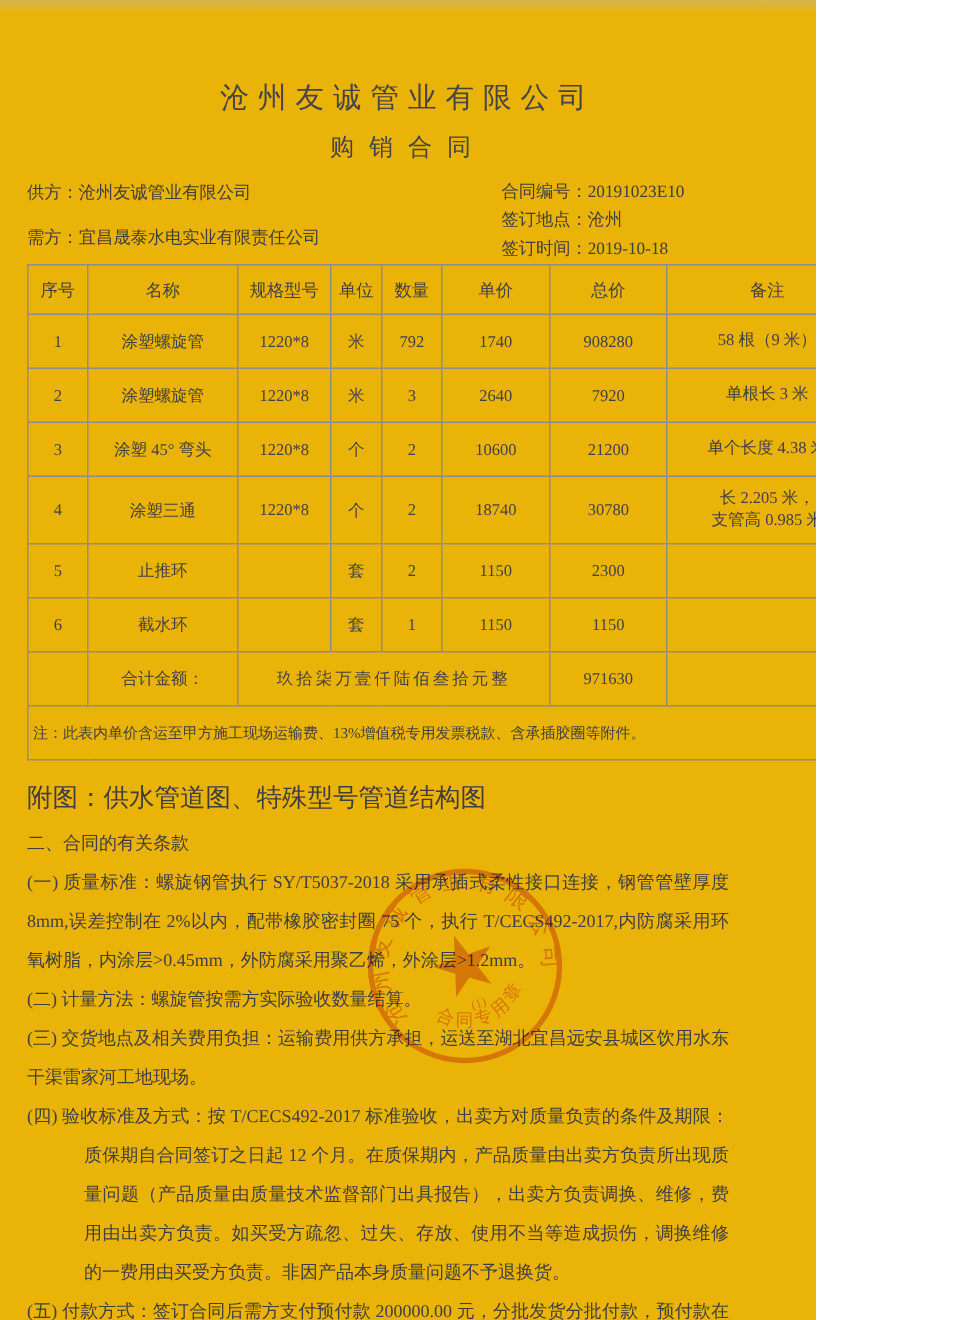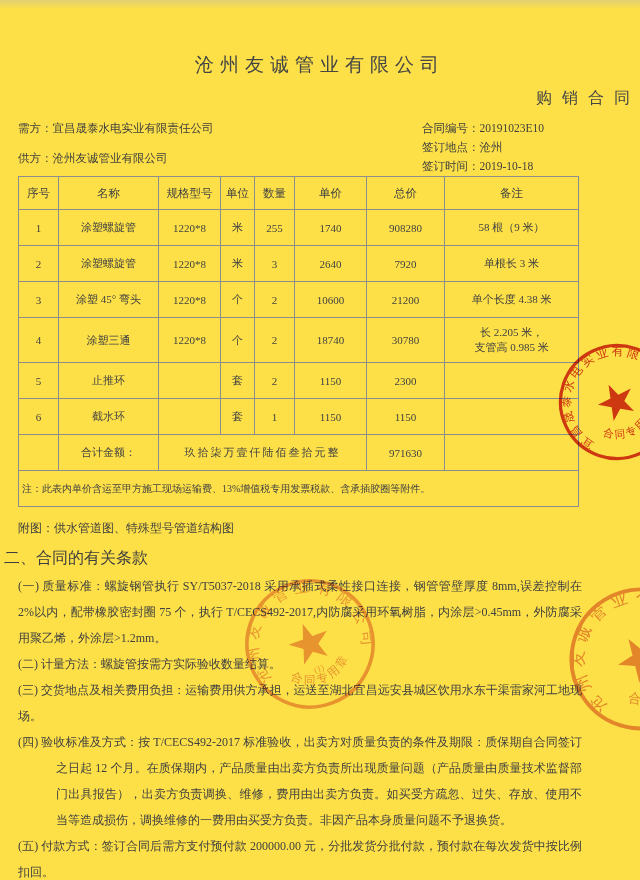--- a/index.html
+++ b/index.html
@@ -2,33 +2,33 @@
 <html><head>
 <meta charset="utf-8">
 <style>
   html,body{margin:0;padding:0;}
   body{
     width:640px;height:880px;
     background:#ffffff;
     font-family:"Liberation Serif","DejaVu Serif",serif;
   }
   .page{
-    position:relative;width:640px;height:880px;overflow:hidden;
-    background:#fde047;color:#3e3e3e;
+    position:relative;width:544px;height:880px;overflow:hidden;
+    background:#eab308;color:#3e3e3e;
   }
   .scan-edge{
     position:absolute;top:0;left:0;width:100%;height:9px;
     background:linear-gradient(180deg,rgba(185,185,185,.40),rgba(255,255,255,0));
   }
   .company-title{
     text-align:center;padding-top:52px;
     font-size:19px;letter-spacing:6px;color:#454545;
   }
   .doc-title{
-    text-align:right;margin-top:10px;
+    text-align:center;margin-top:10px;
     font-size:16px;letter-spacing:10px;color:#454545;
   }
   .meta{
     display:flex;justify-content:space-between;
     margin:10px 18px 0 18px;font-size:11.5px;height:52px;
   }
   .meta-left{width:330px;}
   .meta-left .row{margin-top:2px;}
   .meta-left .row + .row{margin-top:15px;}
   .meta-right{width:200px;line-height:19px;}
@@ -44,22 +44,22 @@
     overflow:hidden;
   }
   table.items th{height:28px;font-size:11.5px;}
   table.items td{height:31px;}
   tr.row-tall td{height:40px;}
   td.remark{white-space:pre-line;line-height:15px;}
   td.note-cell{
     text-align:left;height:36px;font-size:10px;padding-left:5px;
   }
   td.amount-words{letter-spacing:2px;}
-  .attachment{margin:13px 0 0 18px;font-size:12px;}
-  .section2-title{margin:11px 0 0 4px;font-size:16px;}
+  .attachment{margin:13px 0 0 18px;font-size:17px;}
+  .section2-title{margin:11px 0 0 18px;font-size:12px;}
   .clauses{margin:4px 58px 0 18px;font-size:12px;line-height:26px;color:#404040;}
   .clauses p{margin:0;text-align:justify;}
   .clauses p.indent-cont{padding-left:38px;text-indent:-38px;}
   
   .seal{
     position:absolute;mix-blend-mode:multiply;pointer-events:none;
   }
   .seal-buyer{left:556px;top:341px;transform:rotate(-26deg);opacity:.92;}
   .seal-mid{left:242px;top:576px;transform:rotate(-20deg);opacity:.60;}
   .seal-right{left:566px;top:584px;transform:rotate(-32deg);opacity:.72;}
@@ -69,24 +69,24 @@
 
 <div class="page">
   <div class="scan-edge"></div>
 
   <div class="company-title">沧州友诚管业有限公司</div>
   <div class="doc-title">购销合同</div>
 
   <div class="meta">
     <div class="meta-left">
       <div class="row">
+        <span>供方：</span><span>沧州友诚管业有限公司</span>
+      </div>
+      <div class="row">
         <span>需方：</span><span>宜昌晟泰水电实业有限责任公司</span>
-      </div>
-      <div class="row">
-        <span>供方：</span><span>沧州友诚管业有限公司</span>
       </div>
     </div>
     <div class="meta-right">
       <div>
         <span>合同编号：</span><span>20191023E10</span>
       </div>
       <div>
         <span>签订地点：</span><span>沧州</span>
       </div>
       <div>
@@ -116,21 +116,21 @@
       <th>数量</th>
       <th>单价</th>
       <th>总价</th>
       <th>备注</th>
     </tr>
     <tr>
       <td>1</td>
       <td>涂塑螺旋管</td>
       <td>1220*8</td>
       <td>米</td>
-      <td>255</td>
+      <td>792</td>
       <td>1740</td>
       <td>908280</td>
       <td class="remark">58 根（9 米）</td>
     </tr>
     <tr>
       <td>2</td>
       <td>涂塑螺旋管</td>
       <td>1220*8</td>
       <td>米</td>
       <td>3</td>

